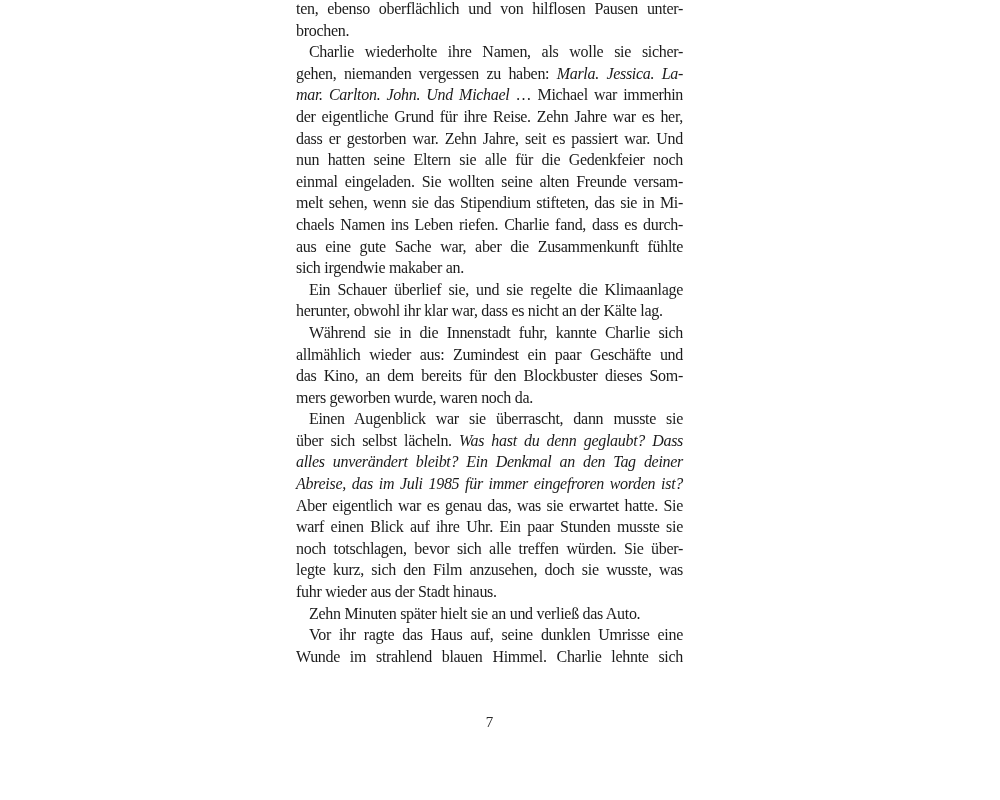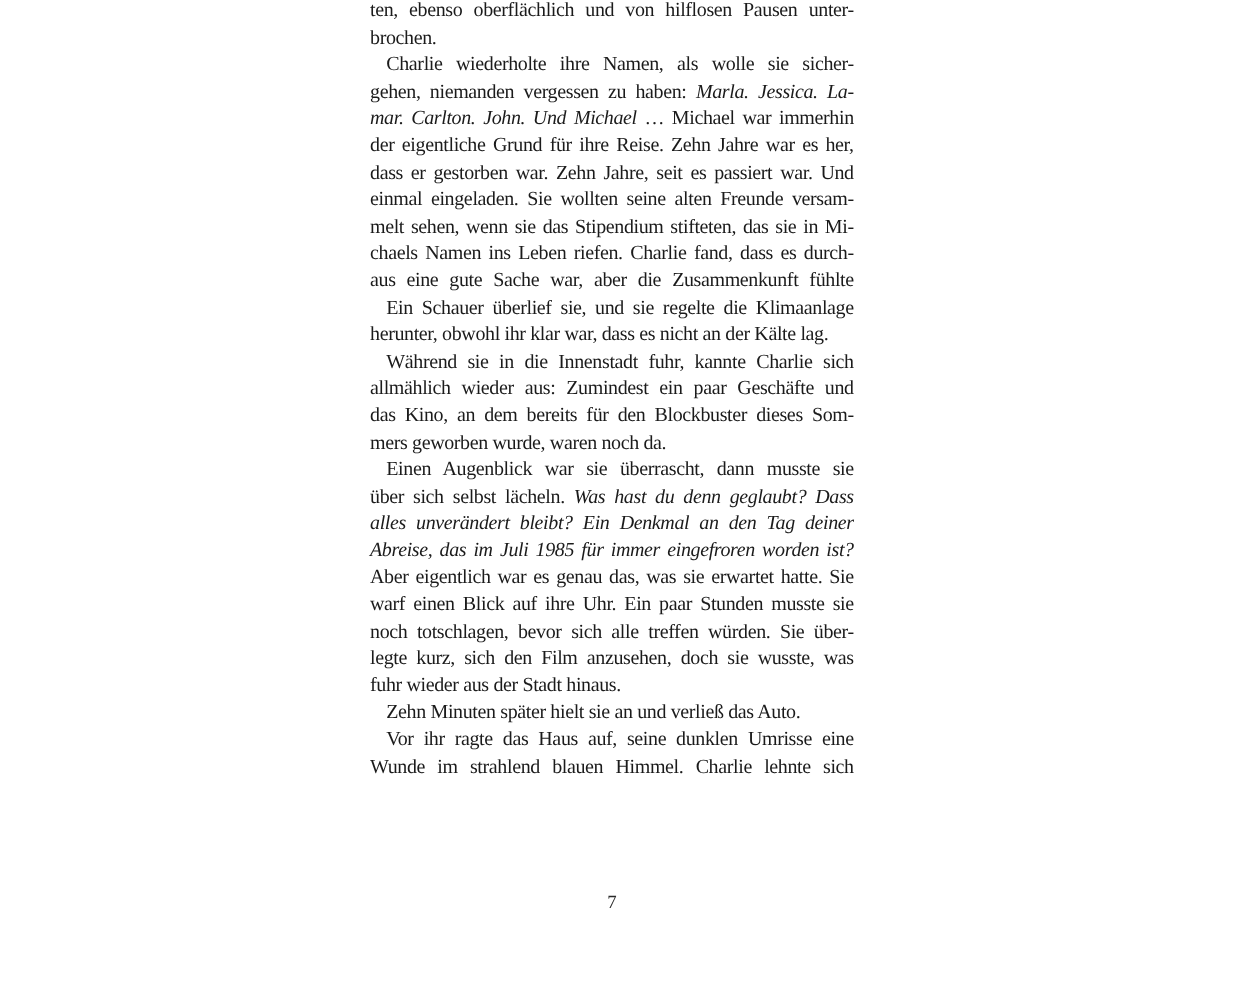--- a/index.html
+++ b/index.html
@@ -53,24 +53,26 @@
 
 <div class="page">
   <div class="text-block">
       <div class="line just"><span>ten, ebenso oberflächlich und von hilflosen Pausen unter-</span></div>
       <div class="line"><span>brochen.</span></div>
       <div class="line just ind"><span>Charlie wiederholte ihre Namen, als wolle sie sicher-</span></div>
       <div class="line just"><span>gehen, niemanden vergessen zu haben: </span><em>Marla. Jessica. La-</em></div>
       <div class="line just"><em>mar. Carlton. John. Und Michael</em><span> … Michael war immerhin</span></div>
       <div class="line just"><span>der eigentliche Grund für ihre Reise. Zehn Jahre war es her,</span></div>
       <div class="line just"><span>dass er gestorben war. Zehn Jahre, seit es passiert war. Und</span></div>
+      <div class="line just"><span>nun hatten seine Eltern sie alle für die Gedenkfeier noch</span></div>
       <div class="line just"><span>einmal eingeladen. Sie wollten seine alten Freunde versam-</span></div>
       <div class="line just"><span>melt sehen, wenn sie das Stipendium stifteten, das sie in Mi-</span></div>
       <div class="line just"><span>chaels Namen ins Leben riefen. Charlie fand, dass es durch-</span></div>
       <div class="line just"><span>aus eine gute Sache war, aber die Zusammenkunft fühlte</span></div>
+      <div class="line"><span>sich irgendwie makaber an.</span></div>
       <div class="line just ind"><span>Ein Schauer überlief sie, und sie regelte die Klimaanlage</span></div>
       <div class="line"><span>herunter, obwohl ihr klar war, dass es nicht an der Kälte lag.</span></div>
       <div class="line just ind"><span>Während sie in die Innenstadt fuhr, kannte Charlie sich</span></div>
       <div class="line just"><span>allmählich wieder aus: Zumindest ein paar Geschäfte und</span></div>
       <div class="line just"><span>das Kino, an dem bereits für den Blockbuster dieses Som-</span></div>
       <div class="line"><span>mers geworben wurde, waren noch da.</span></div>
       <div class="line just ind"><span>Einen Augenblick war sie überrascht, dann musste sie</span></div>
       <div class="line just"><span>über sich selbst lächeln. </span><em>Was hast du denn geglaubt? Dass</em></div>
       <div class="line just"><em>alles unverändert bleibt? Ein Denkmal an den Tag deiner</em></div>
       <div class="line just"><em>Abreise, das im Juli 1985 für immer eingefroren worden ist?</em></div>

